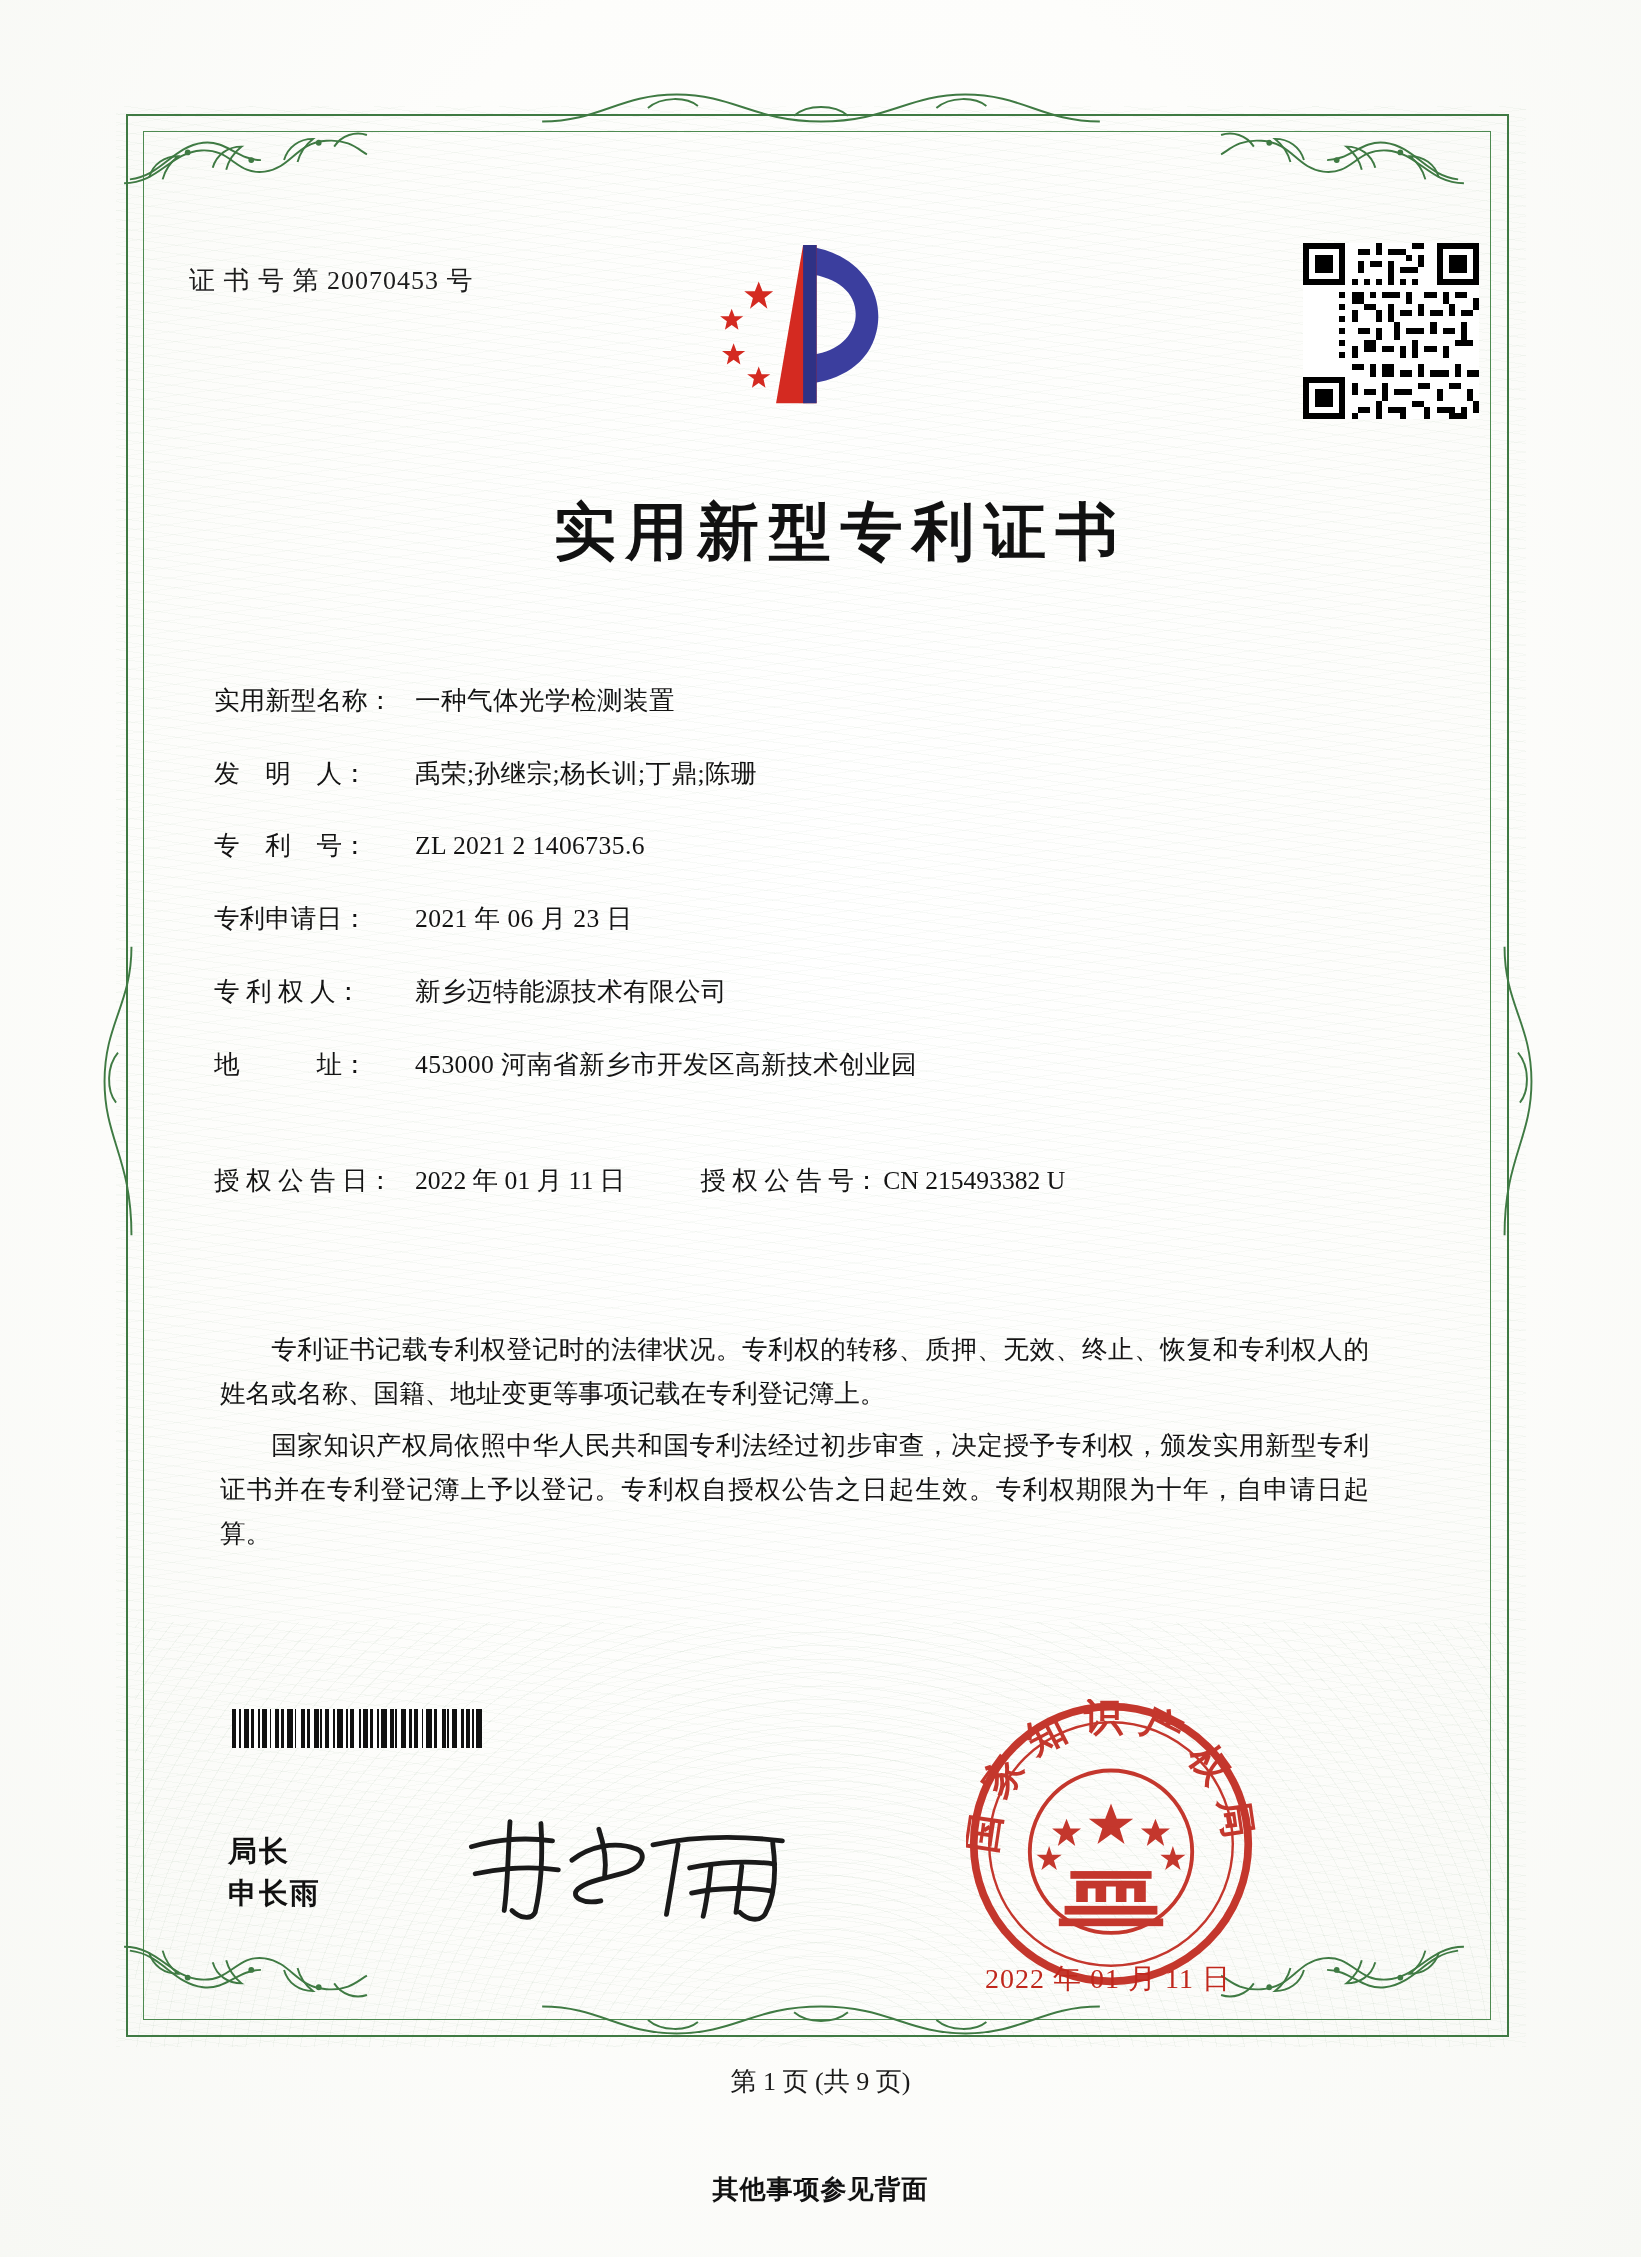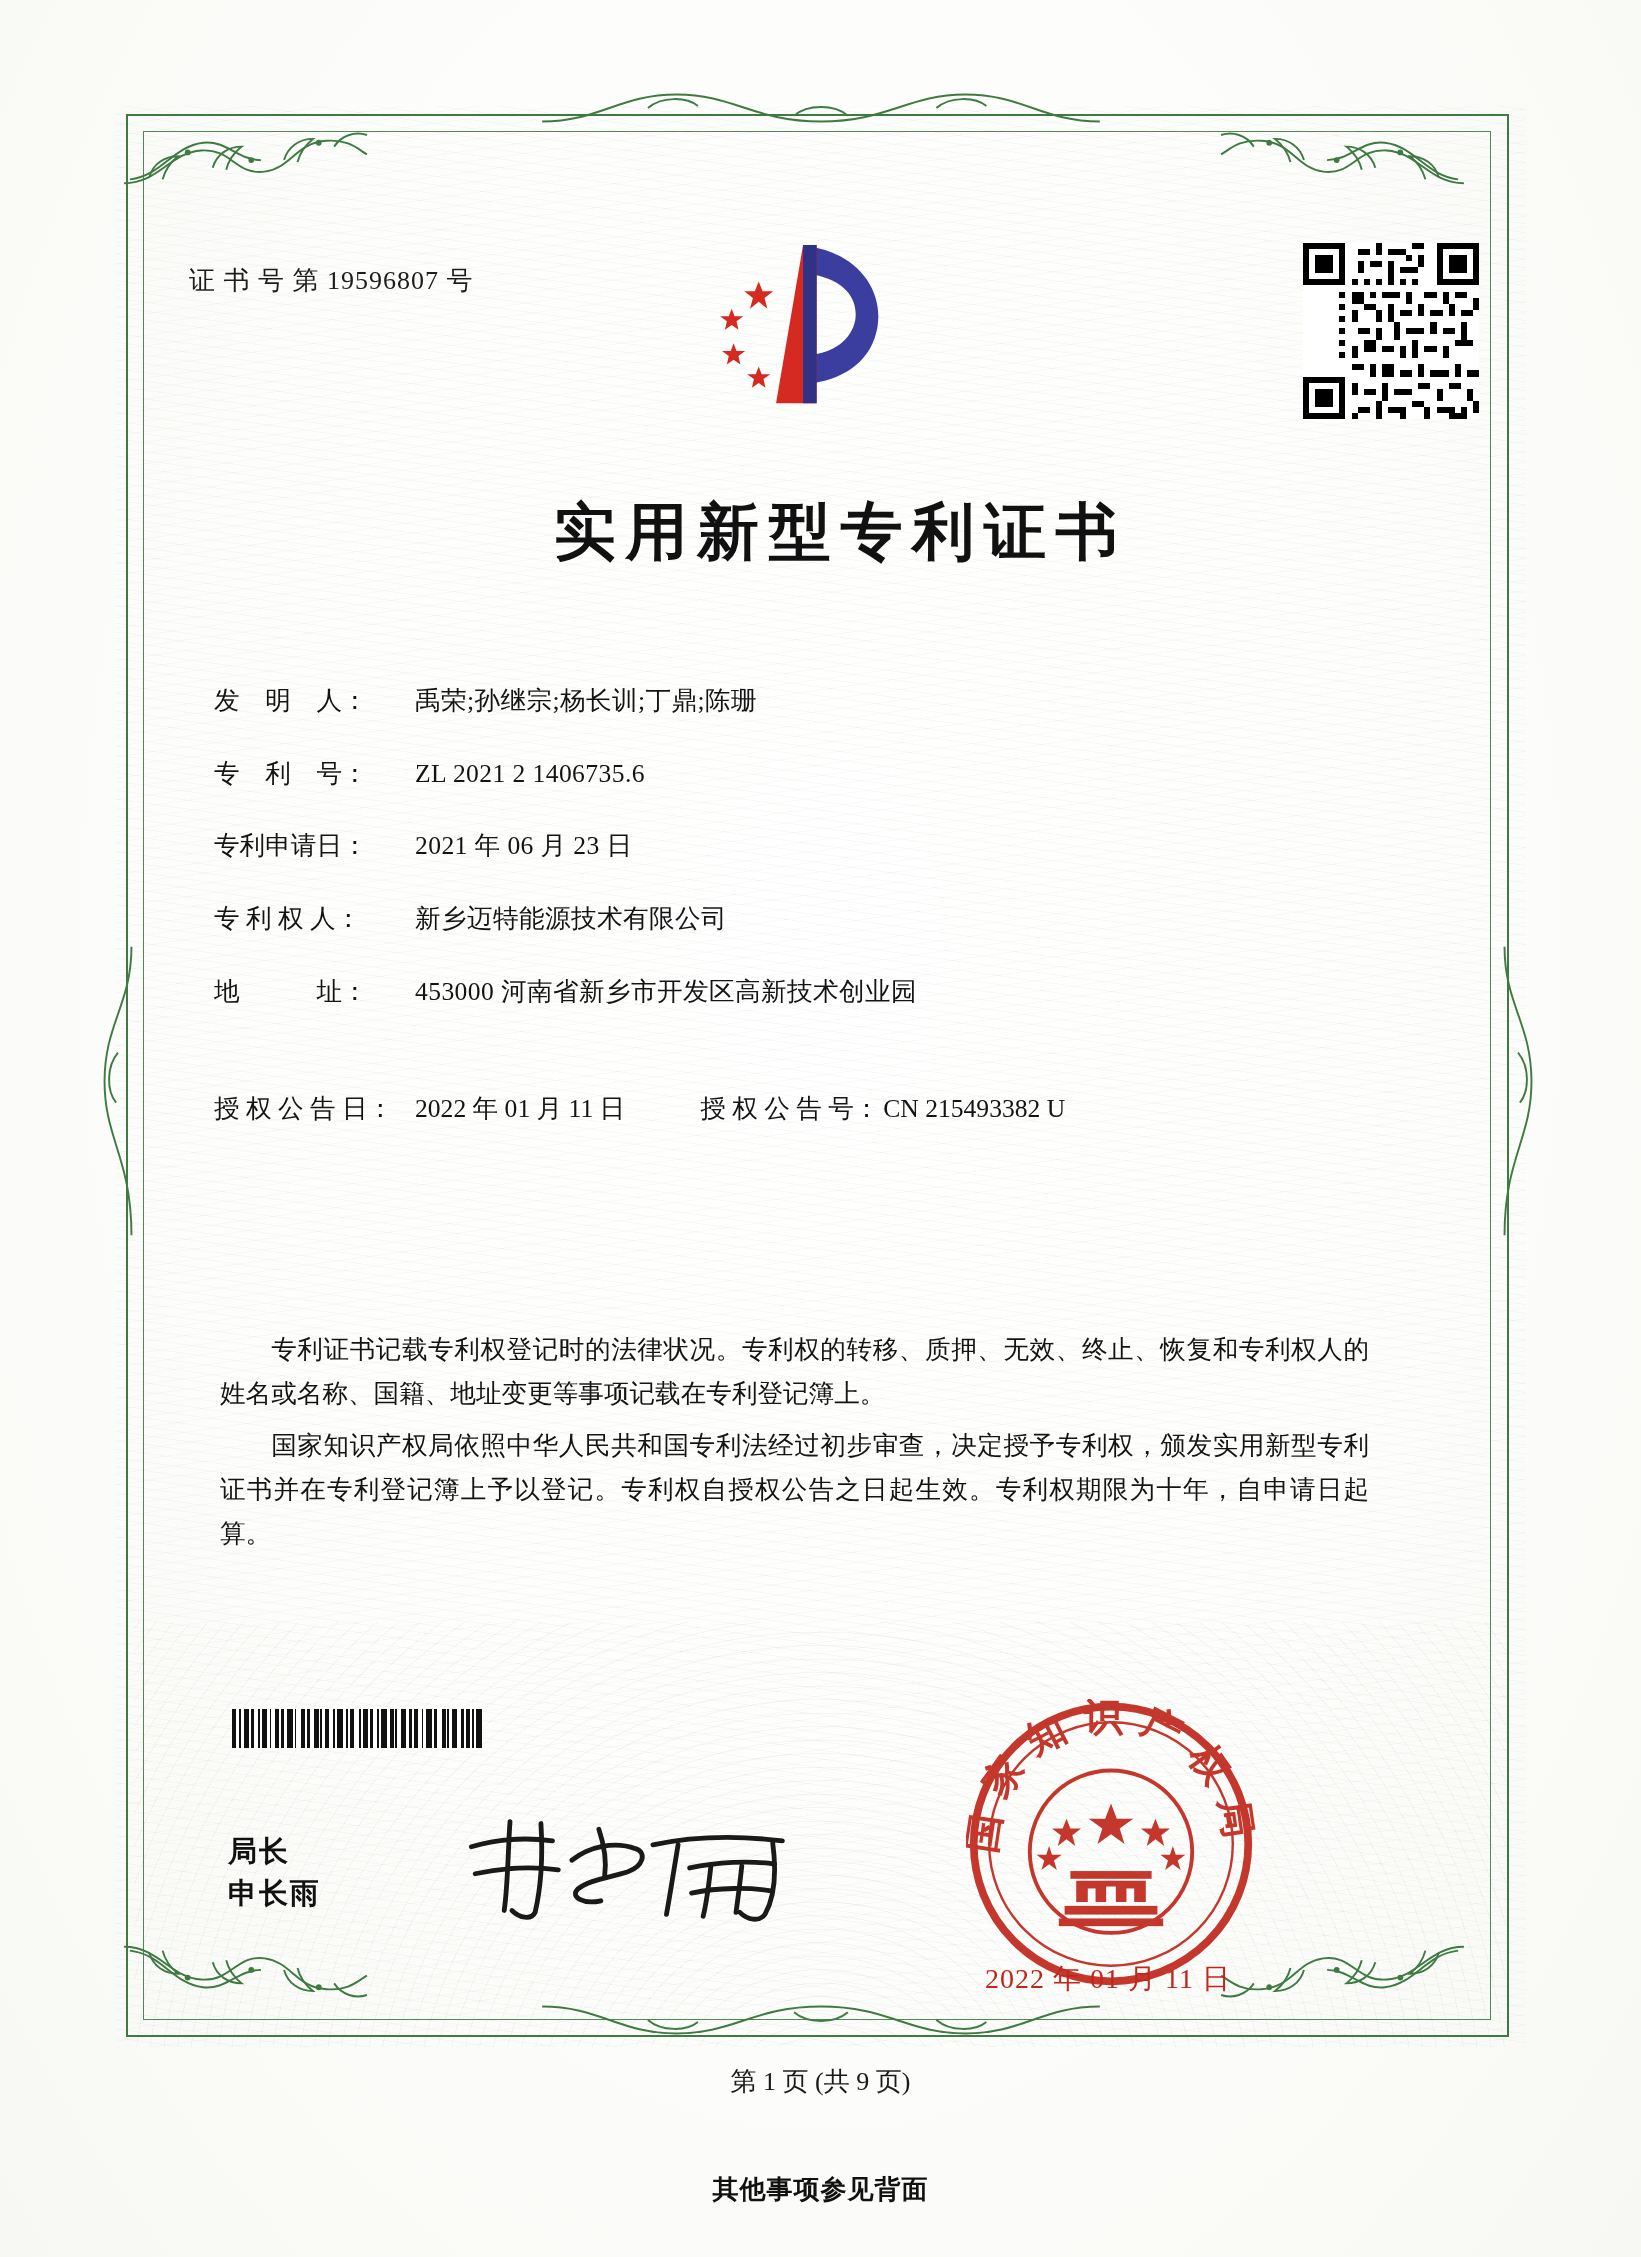--- a/index.html
+++ b/index.html
@@ -339,21 +339,21 @@
   </div>
   <div class="edge-orn" style="left:1493px; top:946px; transform: scaleX(-1);">
     <svg width="50" height="290" viewBox="0 0 52 300">
       <g fill="none" stroke="#3f7a43" stroke-width="2">
         <path d="M40 0 C 40 60, 12 80, 12 140 C 12 200, 40 220, 40 300"></path>
         <path d="M26 110 C 14 124, 14 150, 24 162"></path>
       </g>
     </svg>
   </div>
 
-  <div class="cert-no">证 书 号 第 19596807 号</div>
+  <div class="cert-no">证 书 号 第 20070453 号</div>
 
   <div class="logo">
     <svg width="222" height="174" viewBox="0 0 230 180">
 
       <path d="M118 8 C 168 14, 198 54, 188 96 C 180 130, 150 146, 118 150 L 118 120 C 144 118, 162 104, 166 84 C 170 58, 150 40, 118 36 Z" fill="#3b3e9e"></path>
 
       <path d="M112 6 L 126 6 L 126 170 L 84 170 Z" fill="#d42a21"></path>
       <path d="M112 6 L 126 6 L 126 170 L 112 170 Z" fill="#2f3285"></path>
 
       <g fill="#d42a21">
@@ -471,20 +471,24 @@
           <rect x="16" y="28" width="1" height="1"></rect>
         <rect x="24" y="28" width="2" height="1"></rect>
       </g>
     </svg>
   </div>
 
   <div class="title">实用新型专利证书</div>
 
   <div class="fields">
 
+    <div class="frow">
+      <span class="flabel">实用新型名称：</span>
+      <span class="fvalue">一种气体光学检测装置</span>
+    </div>
 
     <div class="frow">
       <span class="flabel">发　明　人：</span>
       <span class="fvalue">禹荣;孙继宗;杨长训;丁鼎;陈珊</span>
     </div>
 
     <div class="frow">
       <span class="flabel">专　利　号：</span>
       <span class="fvalue">ZL 2021 2 1406735.6</span>
     </div>

